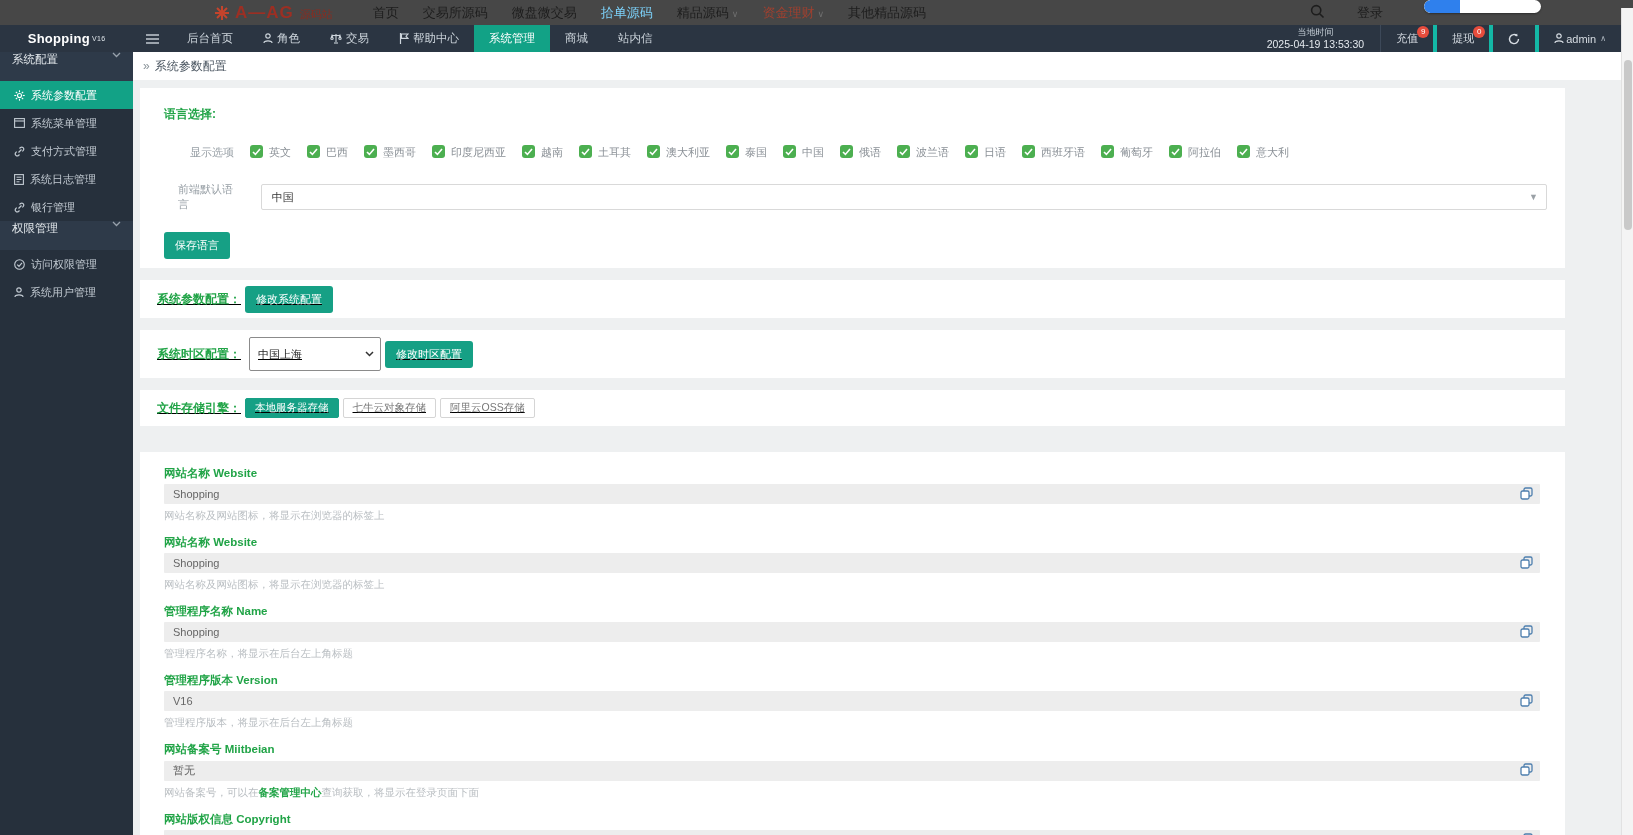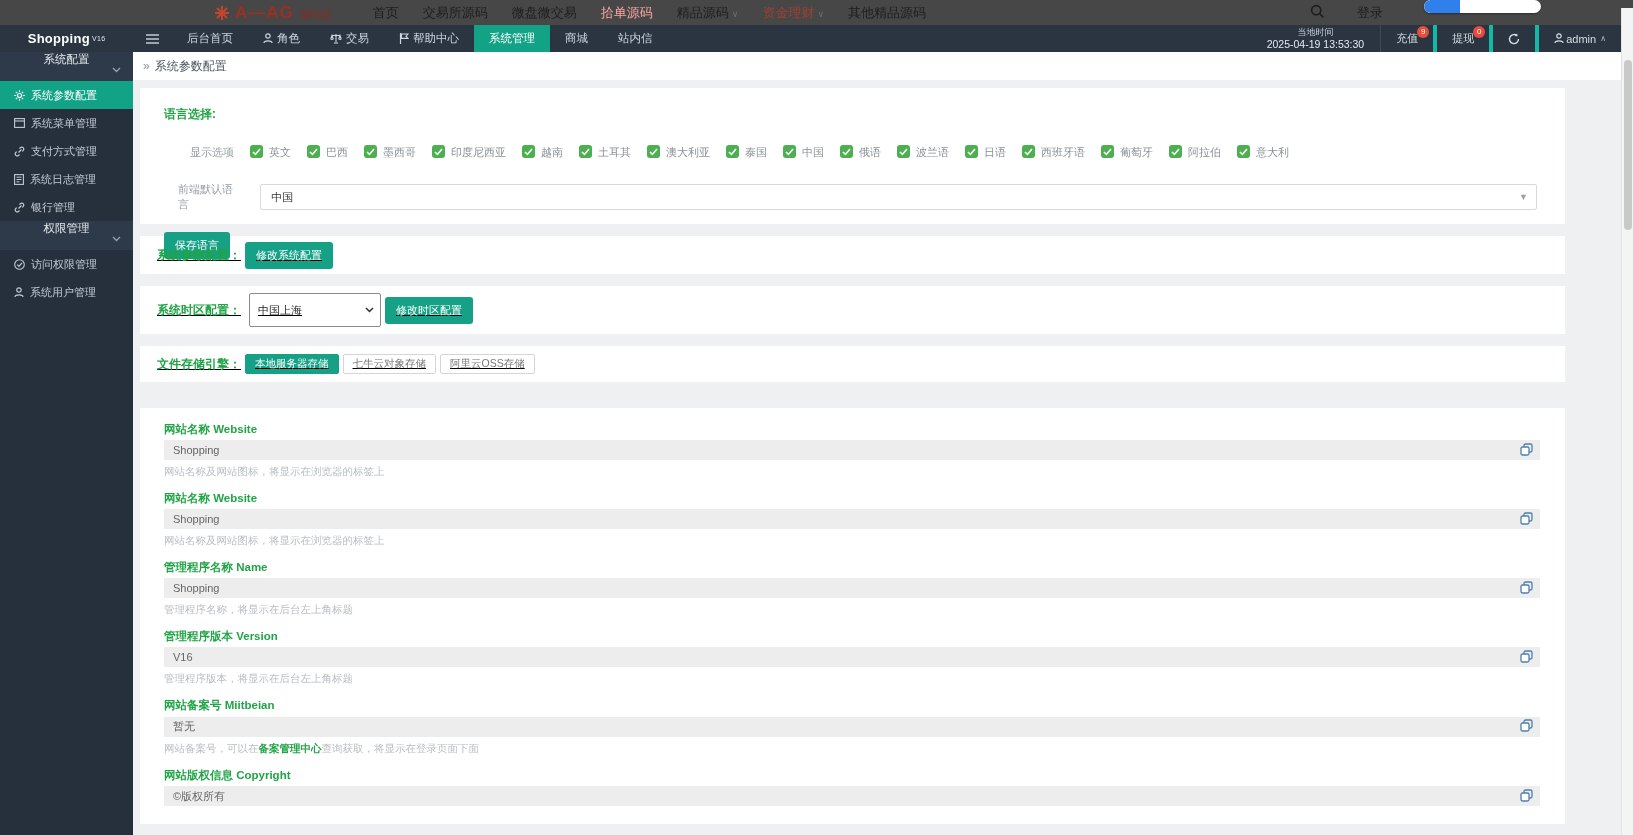--- a/index.html
+++ b/index.html
@@ -8,21 +8,21 @@
   svg { display:block; }
 
   
   .bg-strip { position:absolute; top:0; left:0; width:1633px; height:25px; background:#474747; display:flex; align-items:center; overflow:hidden; }
   .bg-logo { display:flex; align-items:baseline; margin-left:214px; }
   .bg-logo-star { align-self:center; margin-right:5px; }
   .bg-logo-text { font-size:17px; font-weight:bold; color:#9c2f23; letter-spacing:1px; }
   .bg-logo-sub { font-size:11px; color:#8a2c20; margin-left:6px; }
   .bg-nav { display:flex; align-items:center; margin-left:40px; }
   .bg-nav-item { font-size:13px; color:#1d1d1d; margin-right:24px; white-space:nowrap; cursor:pointer; }
-  .bg-nav-item.red1 { color:#fca5a5; }
+  .bg-nav-item.red1 { color:#7dd3fc; }
   .bg-nav-item.red2 { color:#a0402f; }
   .bg-caret { font-size:9px; color:#6f6f6f; margin-left:3px; }
   .bg-right { margin-left:auto; margin-right:250px; display:flex; align-items:flex-start; gap:32px; }
   .bg-login { font-size:13px; color:#1d1d1d; cursor:pointer; }
   .bg-pill { position:absolute; top:0; left:1424px; width:117px; height:13px; border-radius:7px; background:#ffffff; box-shadow:0 1px 2px rgba(0,0,0,.35); z-index:30; overflow:hidden; }
   .bg-pill-blue { position:absolute; left:0; top:0; width:36px; height:13px; background:#2f80ed; border-radius:7px 0 0 7px; }
 
   
   .app-header { position:absolute; top:25px; left:0; width:1621px; height:27px; background:#2b3542; display:flex; align-items:stretch; z-index:5; }
   .logo-box { width:133px; display:flex; align-items:center; justify-content:center; color:#ffffff; font-size:13px; font-weight:bold; letter-spacing:.3px; }
@@ -36,34 +36,34 @@
   .time-label { font-size:9px; color:#c3ccd4; line-height:11px; }
   .time-value { font-size:10.5px; color:#e4e9ee; line-height:12px; }
   .hr-item { display:flex; align-items:center; padding:0 15px; border-right:4px solid #14b8a6; color:#d7dde3; font-size:11px; cursor:pointer; position:relative; white-space:nowrap; }
   .hr-item:last-child { border-right:none; }
   .badge { position:absolute; top:1px; right:4px; min-width:12px; height:12px; border-radius:7px; background:#e74c3c; color:#fff; font-size:8px; line-height:12px; text-align:center; padding:0 2px; }
   .user-item { gap:2px; }
   .chev-up { font-size:8px; color:#aeb7c0; margin-left:2px; }
 
   
   .sidebar { position:absolute; top:52px; left:0; width:133px; height:783px; background:#26303c; z-index:4; }
-  .side-header { height:29px; background:#2e3a49; display:flex; align-items:center; padding:0 12px; font-size:11.5px; color:#e3e8ec; cursor:pointer;flex-direction:column; }
+  .side-header { height:29px; background:#2e3a49; display:flex; align-items:flex-start; padding:0 12px; font-size:11.5px; color:#e3e8ec; cursor:pointer; }
   .side-header .chev { margin-left:auto; }
   .side-item { height:28px; display:flex; align-items:center; padding:0 10px 0 14px; font-size:11px; color:#c2cad2; cursor:pointer; gap:6px; }
   .side-item.active { background:#12a286; color:#ffffff; }
   .side-item .s-ico { flex:0 0 auto; display:flex; }
 
   
   .main { position:absolute; top:52px; left:133px; width:1488px; height:783px; background:#eef0f1; overflow:hidden; }
   .crumb-bar { height:28px; background:#ffffff; display:flex; align-items:center; padding-left:10px; font-size:12px; color:#555; }
   .crumb-arrow { color:#8a9399; margin-right:5px; font-size:12px; }
   .crumb-title { color:#4a5560; }
 
   .card { background:#ffffff; margin:0 56px 12px 7px; width:1425px; }
-  .card-lang { margin-top:8px; height:136px; padding:18px 28px 0 24px; }
+  .card-lang { margin-top:8px; height:180px; padding:18px 18px 0 24px; }
   .green-title { font-size:12px; font-weight:bold; color:#21a447; }
   .lang-row { display:flex; align-items:center; margin:22px 0 0 26px; flex-wrap:nowrap; }
   .muted { font-size:11px; color:#979fa5; }
   .cb { display:flex; align-items:flex-start; margin-left:16px; cursor:pointer; }
   .cb-box { width:13px; height:13px; border-radius:3px; background:#4caf50; display:flex; align-items:center; justify-content:center; }
   .cb-label { font-size:11px; color:#8a9096; margin-left:6px; white-space:nowrap; }
   .select-row { display:flex; align-items:center; margin:22px 0 0 14px; }
   .wide-select { position:relative; margin-left:18px; width:1312px; height:26px; border:1px solid #d9d9d9; border-radius:2px; background:#fff; display:flex; align-items:center; padding:0 10px; font-size:11px; color:#333; cursor:pointer; }
   .wide-select .sel-caret { position:absolute; right:8px; color:#9aa0a6; font-size:9px; }
   .teal-btn { background:#16a085; color:#fff; border:none; border-radius:3px; font-size:11px; padding:6px 11px; cursor:pointer; font-family:inherit; white-space:nowrap; }

